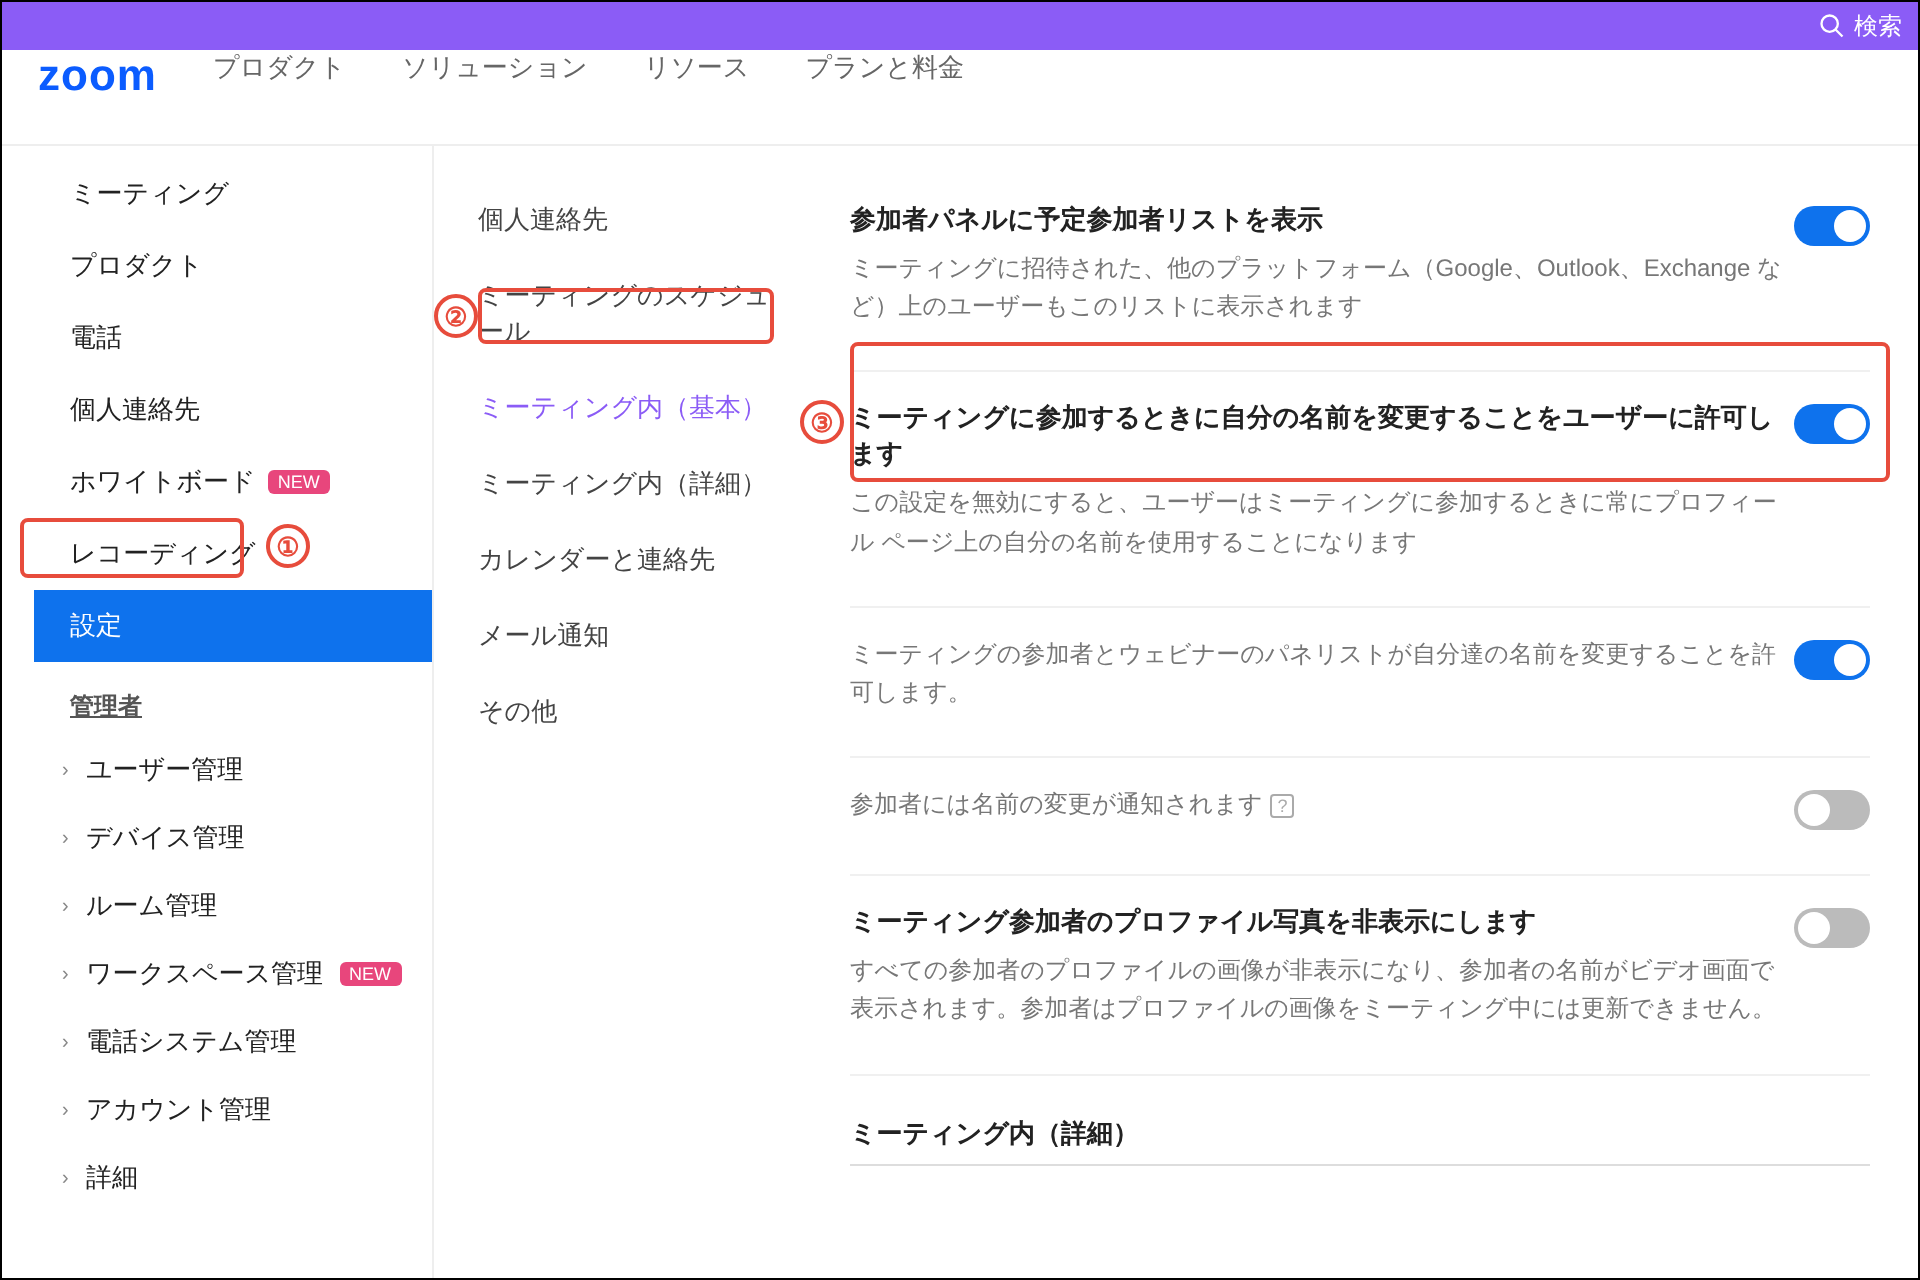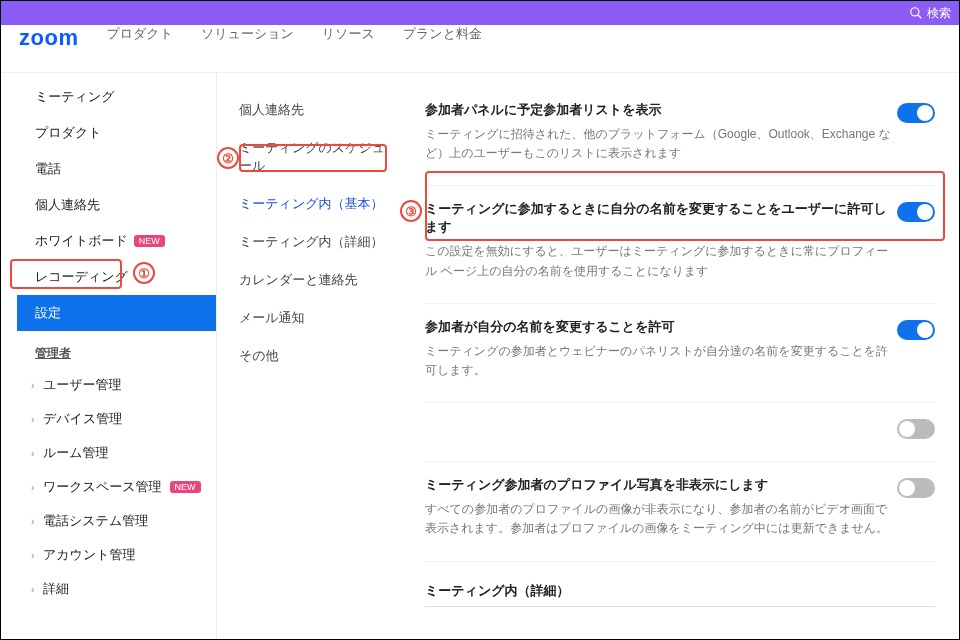--- a/index.html
+++ b/index.html
@@ -13,21 +13,21 @@
   .sidebar { width: 200px; border-right: 1px solid #eee; overflow-y: auto; position: relative; padding-top: 6px; }
   .sidebar::-webkit-scrollbar { width: 10px; }
   .sb-item { padding: 9px 18px; font-size: 13px; color: #222; cursor: pointer; display: flex; align-items: center; gap: 6px; }
   .sb-item.sel { background: #0e72ed; color: #fff; }
   .sb-section { padding: 14px 18px 6px; font-size: 12px; color: #555; font-weight: 600; text-decoration: underline; }
   .sb-exp { padding: 8px 14px; font-size: 13px; color: #222; cursor: pointer; display: flex; align-items: center; gap: 4px; }
   .sb-exp .chev { width: 8px; display:inline-block; color:#888; font-size:10px;}
   .badge-new { background: #e8467c; color: #fff; font-size: 9px; padding: 1px 5px; border-radius: 3px; font-weight: 400; }
   .midnav { width: 200px; padding: 18px 0; }
   .mn-item { padding: 10px 22px; font-size: 13px; color: #444; cursor: pointer; }
-  .mn-item.active { color: #1d4ed8; }
+  .mn-item.active { color: #8b5cf6; }
   .content { flex: 1; padding: 14px 24px 14px 8px; overflow-y: auto; }
   .setting { display: flex; padding: 14px 0 22px; border-bottom: 1px solid #f0f0f0; gap: 6px; }
   .setting .txt { flex: 1; }
   .setting .title { font-size: 13px; font-weight: 600; color: #222; margin-bottom: 6px; }
   .setting .desc { font-size: 12px; color: #777; line-height: 1.6; }
   .toggle { width: 38px; height: 20px; border-radius: 10px; position: relative; cursor: pointer; flex-shrink: 0; margin-top: 2px; }
   .toggle.on { background: #0e72ed; }
   .toggle.off { background: #bbb; }
   .toggle .knob { width: 16px; height: 16px; background: #fff; border-radius: 50%; position: absolute; top: 2px; }
   .toggle.on .knob { right: 2px; }
@@ -126,29 +126,29 @@
       <div class="txt">
         <div class="title">ミーティングに参加するときに自分の名前を変更することをユーザーに許可します</div>
         <div class="desc">この設定を無効にすると、ユーザーはミーティングに参加するときに常にプロフィール ページ上の自分の名前を使用することになります</div>
       </div>
       <div class="toggle on">
           <div class="knob"></div>
         </div>
     </div>
     <div class="setting">
       <div class="txt">
-        <div class="title">参加者が自分の名前を変更することを許可</div>
         <div class="desc">ミーティングの参加者とウェビナーのパネリストが自分達の名前を変更することを許可します。</div>
       </div>
       <div class="toggle on">
           <div class="knob"></div>
         </div>
     </div>
     <div class="setting">
       <div class="txt">
+        <div class="desc"><span>参加者には名前の変更が通知されます</span><span class="info-ic">?</span></div>
       </div>
       <div class="toggle off">
           <div class="knob"></div>
         </div>
     </div>
     <div class="setting">
       <div class="txt">
         <div class="title">ミーティング参加者のプロファイル写真を非表示にします</div>
         <div class="desc">すべての参加者のプロファイルの画像が非表示になり、参加者の名前がビデオ画面で表示されます。参加者はプロファイルの画像をミーティング中には更新できません。</div>
       </div>

